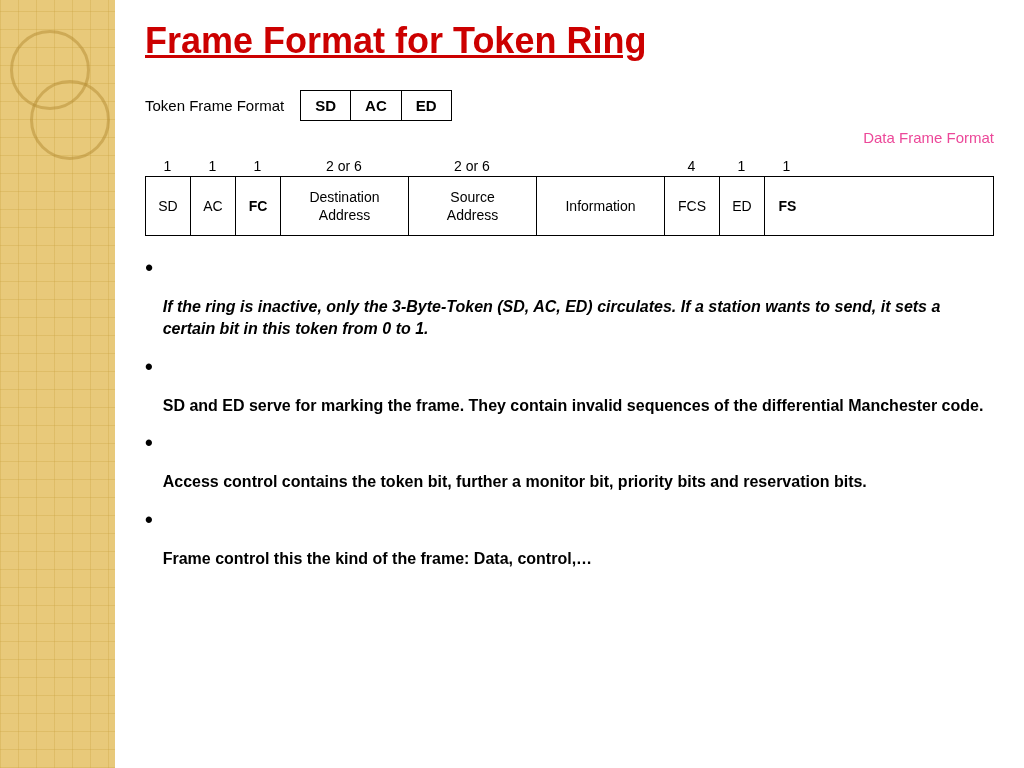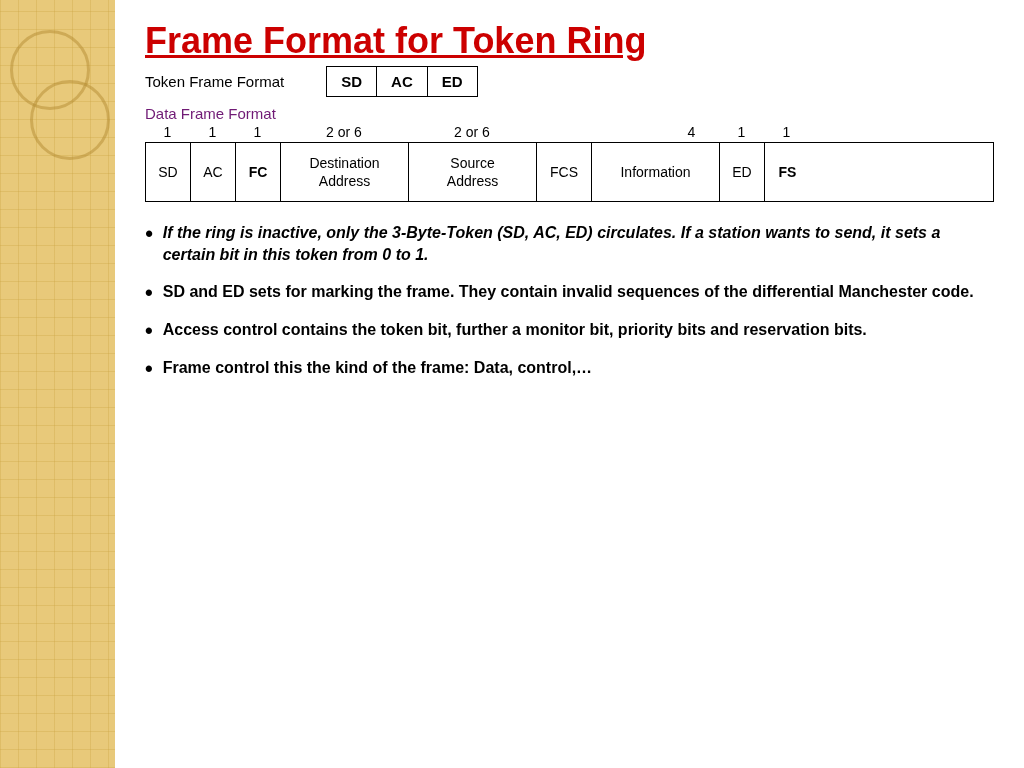--- a/index.html
+++ b/index.html
@@ -50,30 +50,30 @@
       flex: 1;
       padding: 20px 30px 20px 30px;
       overflow: hidden;
     }
 
     .slide-title {
       font-size: 36px;
       font-weight: bold;
       color: #cc0000;
       text-decoration: underline;
-      margin-bottom: 4px;
+      margin-bottom: 28px;
       font-family: Arial, sans-serif;
     }
 
     
     .token-frame-row {
       display: flex;
       align-items: center;
       margin-bottom: 8px;
-      gap: 42px;
+      gap: 16px;
     }
 
     .token-frame-label {
       font-size: 15px;
       font-family: Arial, sans-serif;
       color: #000;
       white-space: nowrap;
     }
 
     .token-frame-boxes {
@@ -91,22 +91,23 @@
     }
 
     .token-box:last-child {
       border-right: none;
     }
 
     
     .data-frame-label {
       font-size: 15px;
       font-family: Arial, sans-serif;
-      color: #701a75;
-      margin-bottom: 2px;
+      color: #ec4899;
+      margin-bottom: 12px;
+      text-align: right;
     }
 
     
     .numbers-row {
       display: flex;
       align-items: center;
       margin-bottom: 2px;
       font-size: 14px;
     }
 
@@ -162,20 +163,21 @@
       line-height: 1.1;
       flex-shrink: 0;
     }
 
     .bullet-item.italic-bullet {
       font-style: italic;
     }
 
     .bullet-text {
       flex: 1;
+      margin-top: 40px;
     }
   </style>
 </head>
 <body>
 
 <div class="left-panel">
   <div class="circle-decoration circle-1"></div>
   <div class="circle-decoration circle-2"></div>
 </div>
 
@@ -205,36 +207,36 @@
     <div class="num-cell" style="width:45px">1</div>
     <div class="num-cell" style="width:45px">1</div>
   </div>
 
   <div class="data-frame-table">
     <div class="df-cell" style="width:45px; min-height:58px;">SD</div>
     <div class="df-cell" style="width:45px;">AC</div>
     <div class="df-cell" style="width:45px;font-weight:bold;">FC</div>
     <div class="df-cell" style="width:128px;">Destination<br>Address</div>
     <div class="df-cell" style="width:128px;">Source<br>Address</div>
+    <div class="df-cell" style="width:128px;">Information</div>
     <div class="df-cell" style="width:55px;">FCS</div>
-    <div class="df-cell" style="width:128px;">Information</div>
     <div class="df-cell" style="width:45px;">ED</div>
     <div class="df-cell" style="width:45px;">FS</div>
   </div>
 
   <div class="bullets">
 
     <div class="bullet-item italic-bullet">
       <span class="bullet-dot">•</span>
       <span class="bullet-text">If the ring is inactive, only the 3-Byte-Token (SD, AC, ED) circulates. If a station wants to send, it sets a certain bit in this token from 0 to 1.</span>
     </div>
 
     <div class="bullet-item">
       <span class="bullet-dot">•</span>
-      <span class="bullet-text">SD and ED sets for marking the frame. They contain invalid sequences of the differential Manchester code.</span>
+      <span class="bullet-text">SD and ED serve for marking the frame. They contain invalid sequences of the differential Manchester code.</span>
     </div>
 
     <div class="bullet-item">
       <span class="bullet-dot">•</span>
       <span class="bullet-text">Access control contains the token bit, further a monitor bit, priority bits and reservation bits.</span>
     </div>
 
     <div class="bullet-item">
       <span class="bullet-dot">•</span>
       <span class="bullet-text">Frame control this the kind of the frame: Data, control,…</span>

